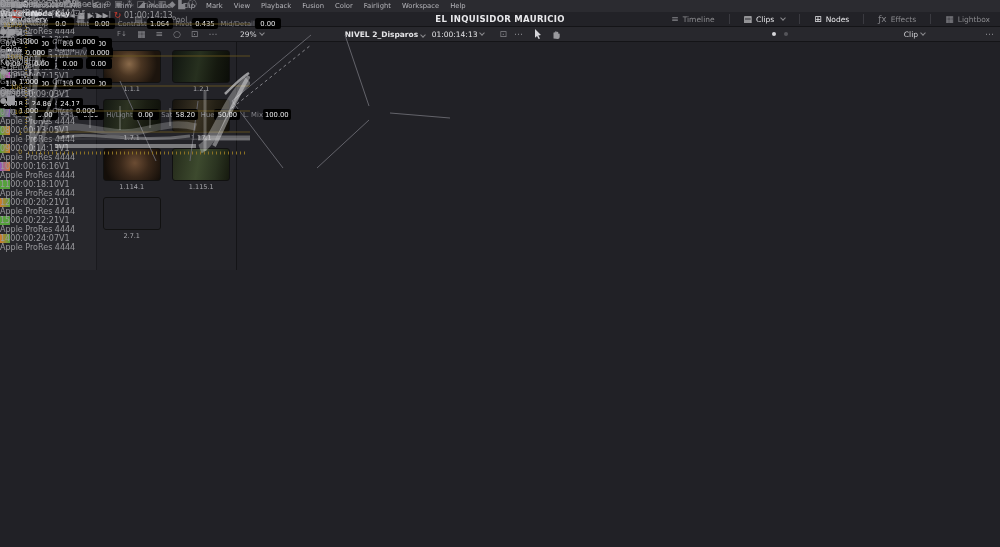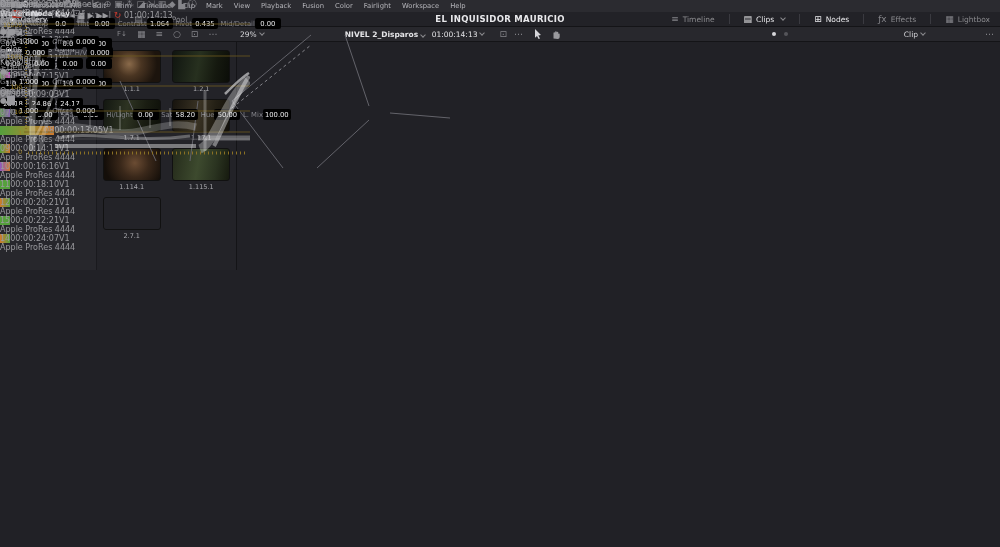--- a/index.html
+++ b/index.html
@@ -421,21 +421,21 @@
       <div class="tl-head"><span class="tl-badge" style="background: linear-gradient(90deg, rgb(106, 106, 110), rgb(106, 106, 110));"><span class="tl-num">06</span></span><span class="tl-tc">00:00:09:03</span><span class="tl-track">V1</span></div>
       <div class="tl-thumb tm-hall2"></div>
       <div class="tl-codec">Apple ProRes 4444</div>
     </div>
   <div class="tl-clip">
       <div class="tl-head"><span class="tl-badge" style="background: linear-gradient(90deg, rgb(85, 160, 60), rgb(142, 90, 192)); text-align: center;"><span class="tl-num">07</span></span><span class="tl-tc">00:00:09:19</span><span class="tl-track">V1</span></div>
       <div class="tl-thumb tm-red"></div>
       <div class="tl-codec">Apple ProRes 4444</div>
     </div>
   <div class="tl-clip">
-      <div class="tl-head"><span class="tl-badge" style="background: linear-gradient(90deg, rgb(85, 160, 60), rgb(208, 122, 46)); padding-left: 44px;"><span class="tl-num">08</span></span><span class="tl-tc">00:00:13:05</span><span class="tl-track">V1</span></div>
+      <div class="tl-head"><span class="tl-badge" style="background: linear-gradient(90deg, rgb(85, 160, 60), rgb(208, 122, 46));"><span class="tl-num">08</span></span><span class="tl-tc">00:00:13:05</span><span class="tl-track">V1</span></div>
       <div class="tl-thumb tm-red2"></div>
       <div class="tl-codec">Apple ProRes 4444</div>
     </div>
   <div class="tl-clip">
       <div class="tl-head"><span class="tl-badge" style="background: linear-gradient(90deg, rgb(85, 160, 60), rgb(208, 122, 46));"><span class="tl-num">09</span></span><span class="tl-tc">00:00:14:13</span><span class="tl-track">V1</span></div>
       <div class="tl-thumb tm-dark cur"></div>
       <div class="tl-codec">Apple ProRes 4444</div>
     </div>
   <div class="tl-clip">
       <div class="tl-head"><span class="tl-badge" style="background: linear-gradient(90deg, rgb(142, 90, 192), rgb(208, 122, 46));"><span class="tl-num">10</span></span><span class="tl-tc">00:00:16:16</span><span class="tl-track">V1</span></div>

